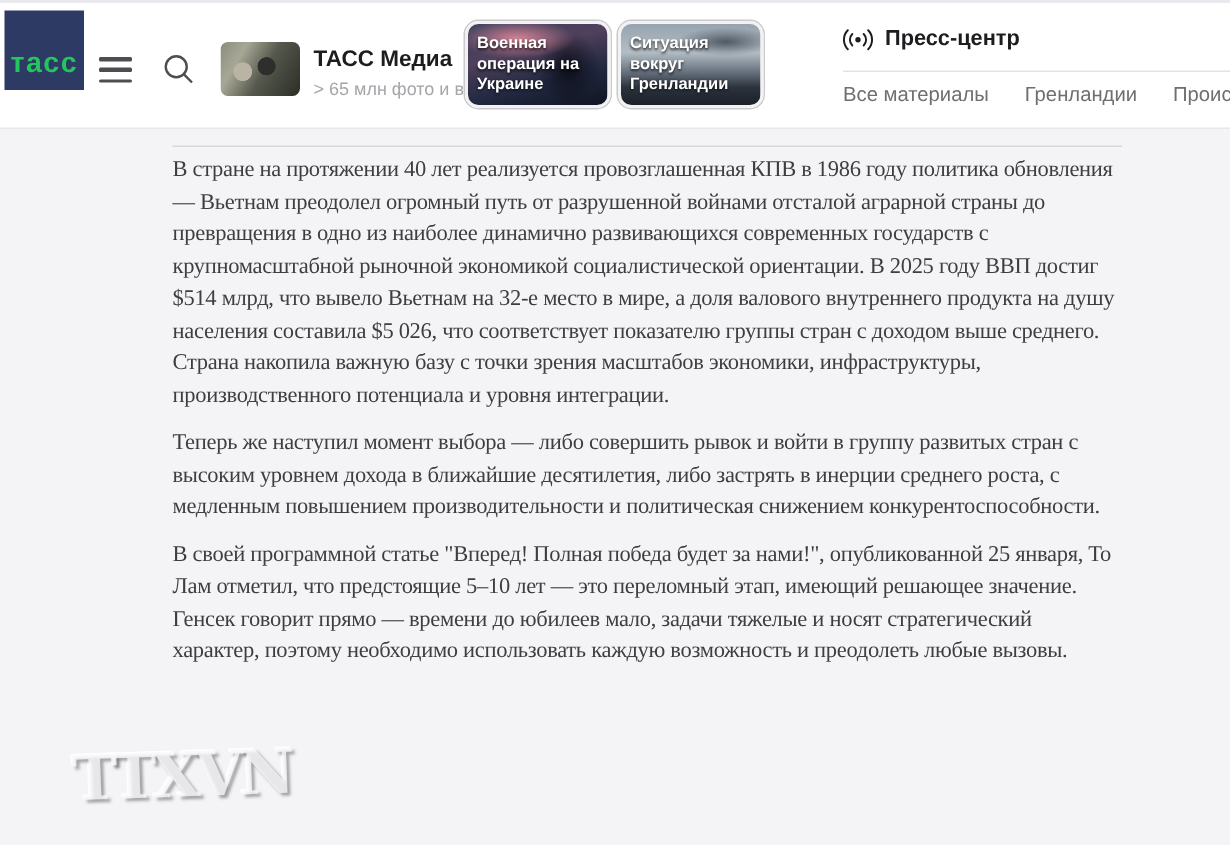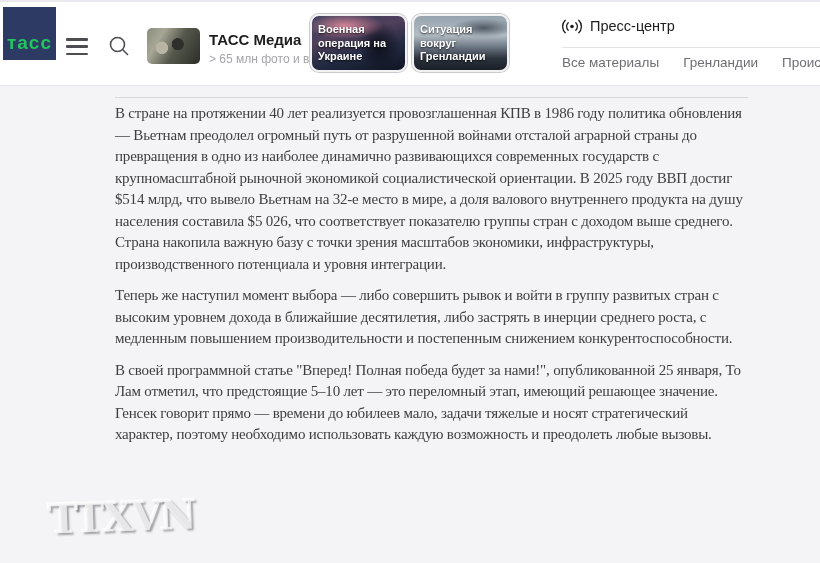--- a/index.html
+++ b/index.html
@@ -43,21 +43,21 @@
       radial-gradient(ellipse 60% 35% at 35% 18%, rgba(236,142,158,.85), transparent 70%),
       radial-gradient(ellipse 30% 60% at 72% 55%, rgba(10,12,22,.9), transparent 75%),
       linear-gradient(165deg, #38405e 0%, #50405c 35%, #232a42 65%, #101422 100%); }
   .banner-greenland { left:412px;
     background:
       radial-gradient(ellipse 50% 25% at 75% 22%, rgba(70,80,92,.9), transparent 70%),
       linear-gradient(180deg, #97a3ae 0%, #b3bdc4 35%, #6b7683 58%, #2c333d 78%, #1b2028 100%); }
 
   .press { position:absolute; left:562px; top:16px; display:flex; align-items:center; cursor:pointer; }
   .press svg { margin-right:8px; }
-  .press-label { font-size:14.5px; color:#1d1d1f; }
+  .press-label { font-size:14.5px; color:#1d1d1f;font-weight:bold; }
 
   .right-divider { position:absolute; left:562px; top:45px; width:258px; height:1px; background:#e3e3e7; }
 
   .nav { position:absolute; left:562px; top:53px; width:258px; display:flex; gap:24px;
          overflow:hidden; white-space:nowrap; }
   .nav span { font-size:13.5px; color:#6e6e73; cursor:pointer; }
 
   
   .main { position:absolute; left:0; top:89px; width:820px; height:474px; background:#f4f4f6; }
   .article-divider { position:absolute; left:115px; top:8px; width:633px; height:1px; background:#d7d7dd; }
@@ -129,21 +129,21 @@
       <span>Происшествия</span>
 
     </div>
   </div>
 
   <div class="main">
     <div class="article-divider"></div>
 
     <div class="article">
       <p>В стране на протяжении 40 лет реализуется провозглашенная КПВ в 1986 году политика обновления — Вьетнам преодолел огромный путь от разрушенной войнами отсталой аграрной страны до превращения в одно из наиболее динамично развивающихся современных государств с крупномасштабной рыночной экономикой социалистической ориентации. В 2025 году ВВП достиг $514 млрд, что вывело Вьетнам на 32-е место в мире, а доля валового внутреннего продукта на душу населения составила $5 026, что соответствует показателю группы стран с доходом выше среднего. Страна накопила важную базу с точки зрения масштабов экономики, инфраструктуры, производственного потенциала и уровня интеграции.</p>
-      <p>Теперь же наступил момент выбора — либо совершить рывок и войти в группу развитых стран с высоким уровнем дохода в ближайшие десятилетия, либо застрять в инерции среднего роста, с медленным повышением производительности и постепенным снижением конкурентоспособности.</p>
+      <p>Теперь же наступил момент выбора — либо совершить рывок и войти в группу развитых стран с высоким уровнем дохода в ближайшие десятилетия, либо застрять в инерции среднего роста, с медленным повышением производительности и политическая снижением конкурентоспособности.</p>
       <p>В своей программной статье "Вперед! Полная победа будет за нами!", опубликованной 25 января, То Лам отметил, что предстоящие 5–10 лет — это переломный этап, имеющий решающее значение. Генсек говорит прямо — времени до юбилеев мало, задачи тяжелые и носят стратегический характер, поэтому необходимо использовать каждую возможность и преодолеть любые вызовы.</p>
 
     </div>
 
     <div class="watermark">TTXVN</div>
   </div>
 
 </div>
 
 </body></html>

